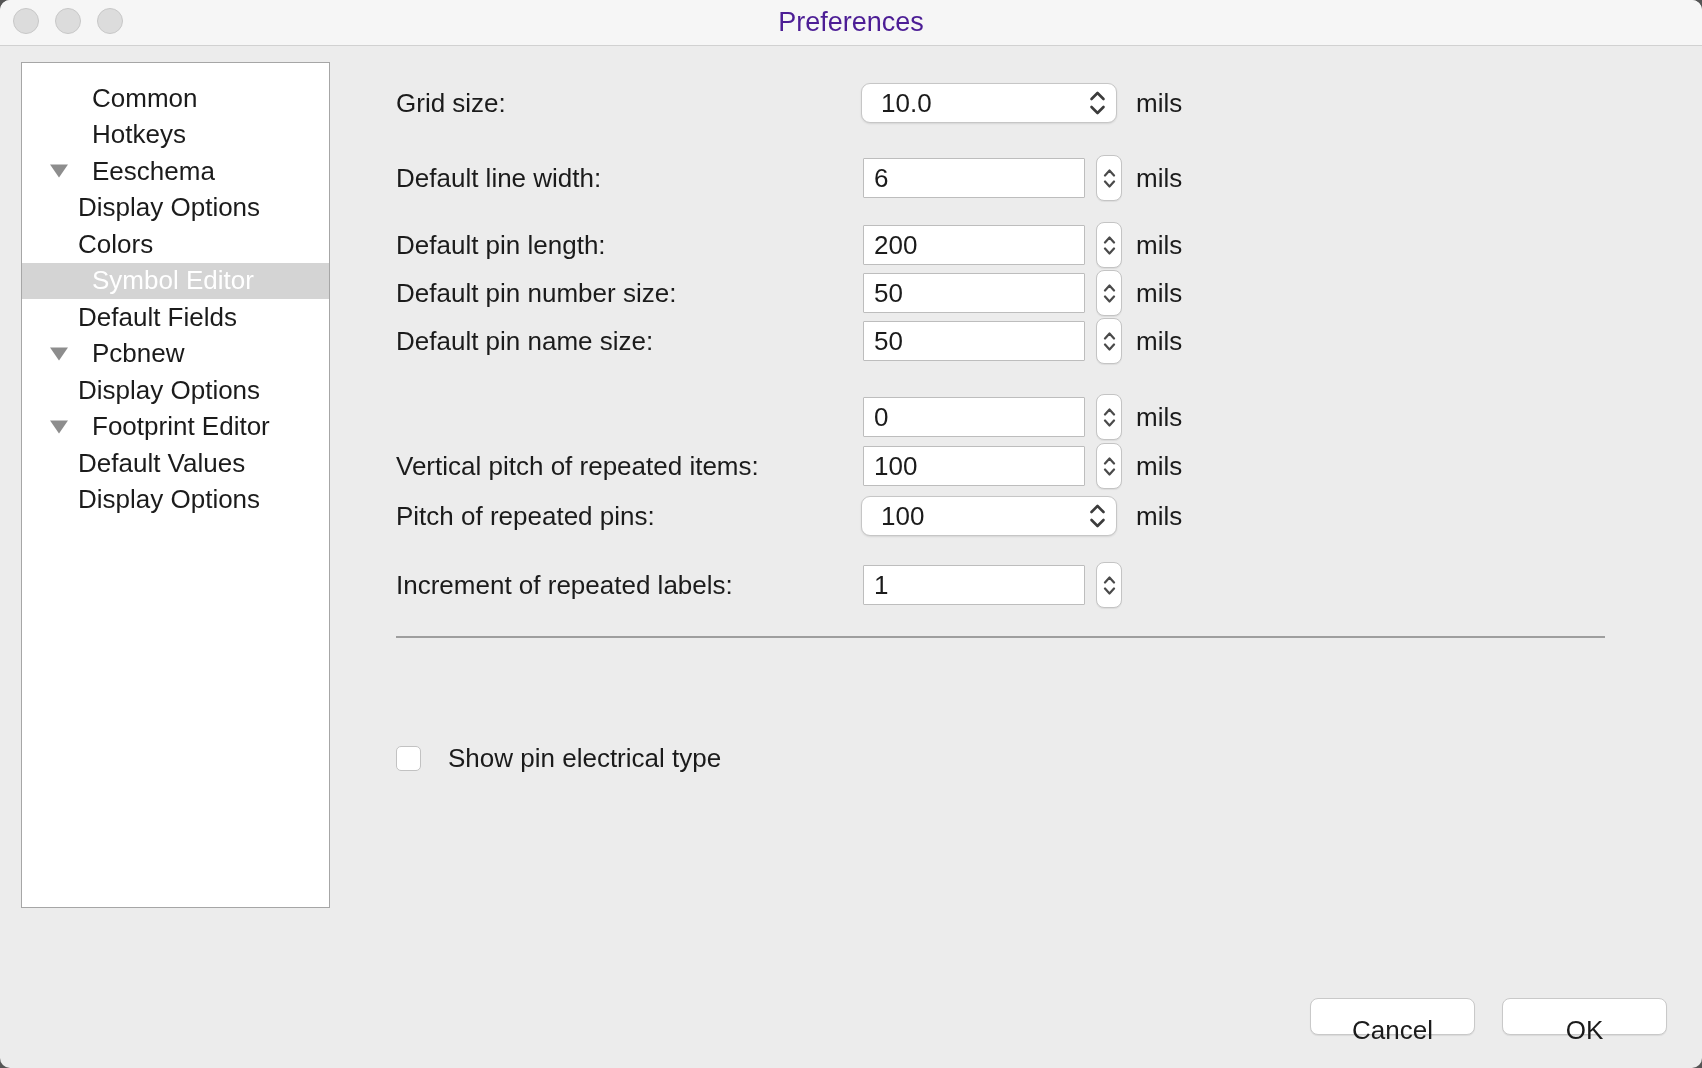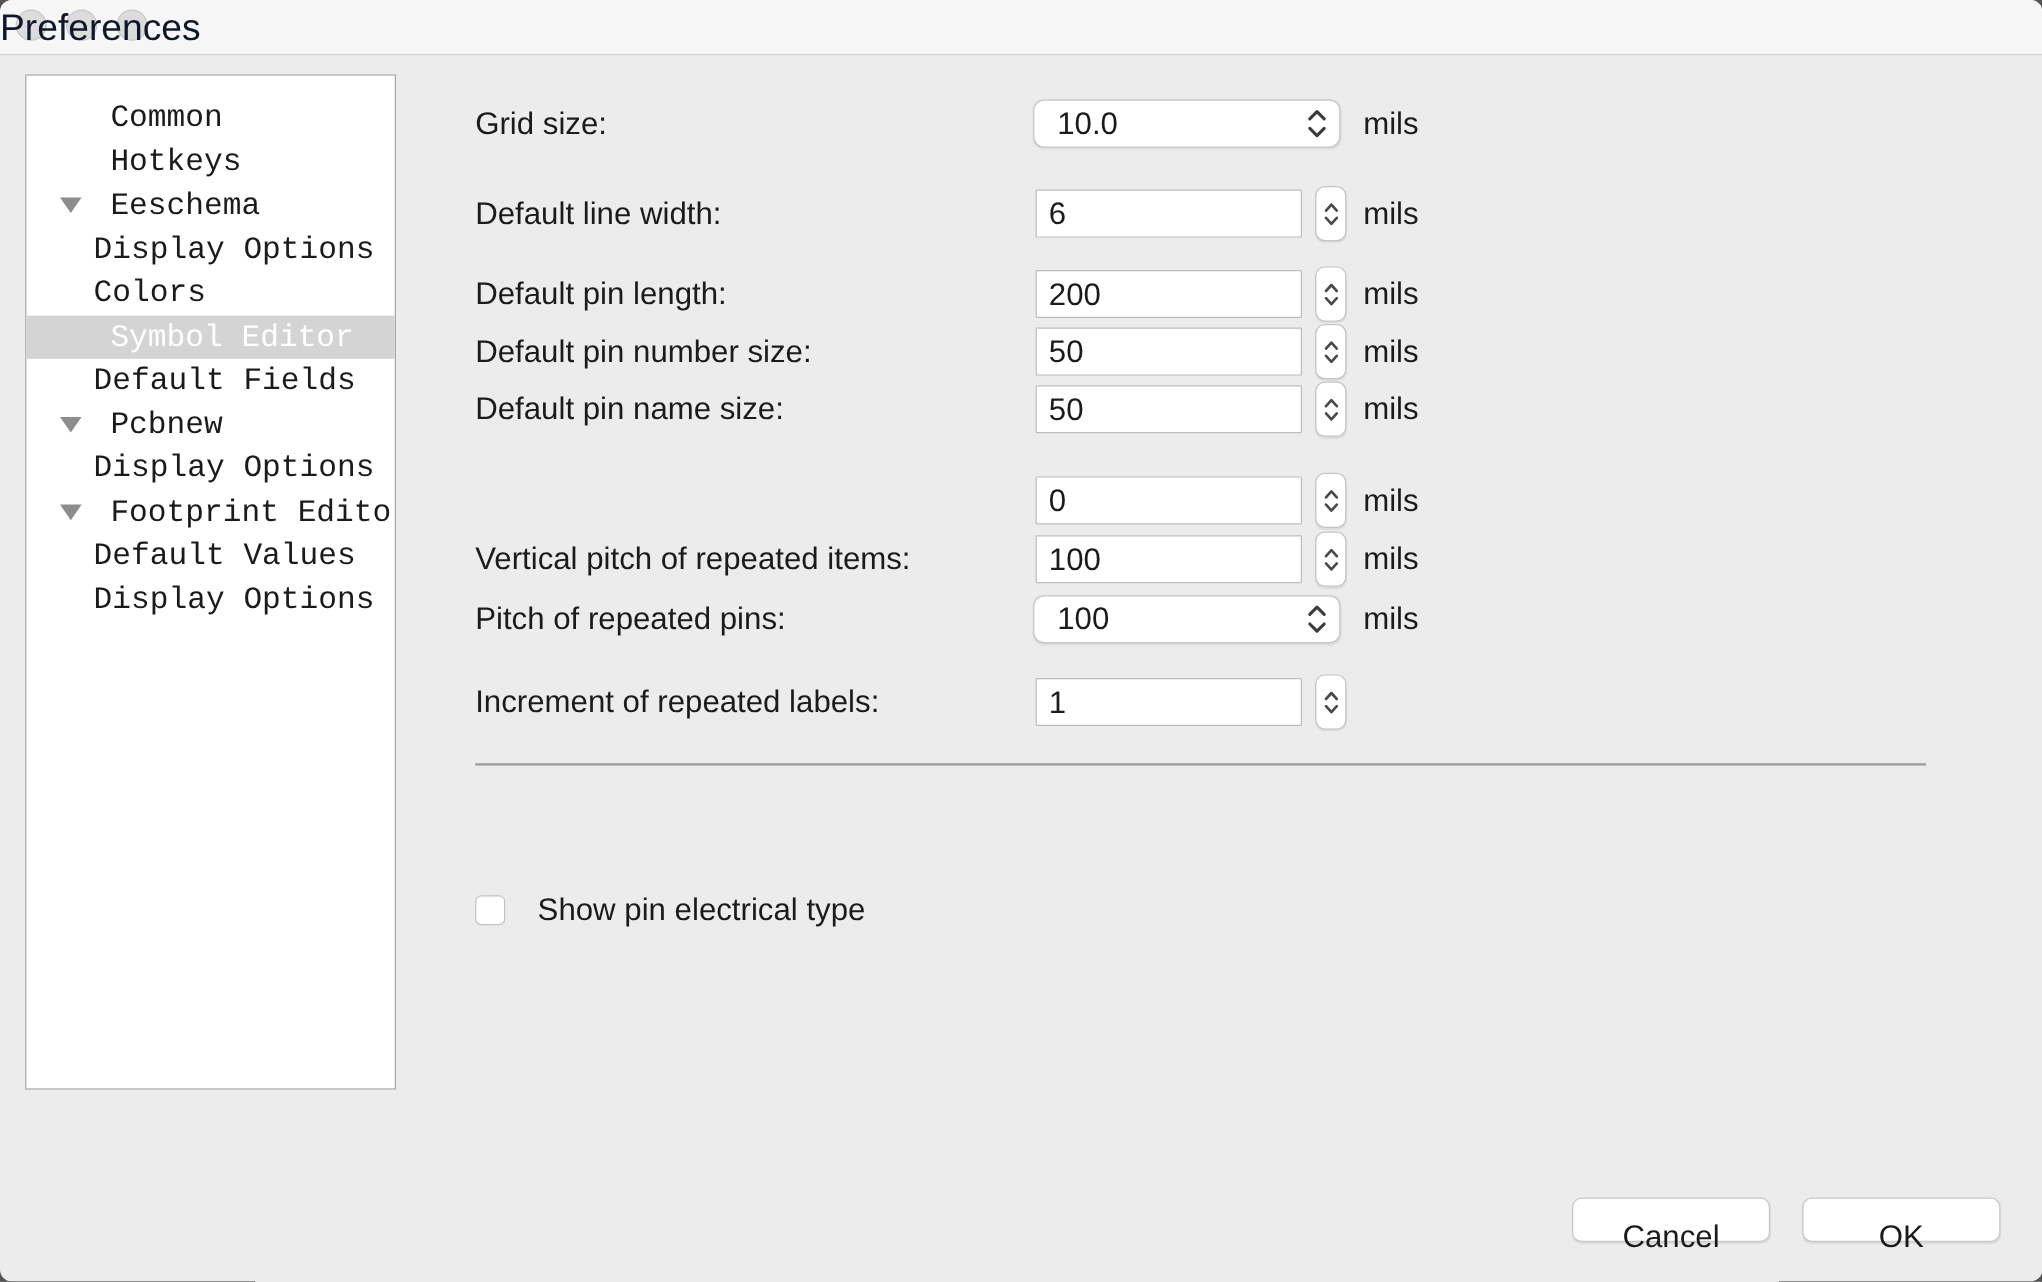--- a/index.html
+++ b/index.html
@@ -5,26 +5,26 @@
   html,body{margin:0;padding:0;background:#555;}
   .window{
     position:relative;width:1702px;height:1068px;background:#ececec;
     border-radius:10px;overflow:hidden;
     font-family:"Liberation Sans",sans-serif;color:#1b1b1b;
   }
   
   .titlebar{position:absolute;left:0;top:0;right:0;height:45px;background:#f6f6f6;border-bottom:1px solid #d1d1d1;}
   .traffic-lights{position:absolute;left:13px;top:8px;display:flex;gap:16px;}
   .tl{width:26px;height:26px;border-radius:50%;background:#dcdcdc;border:1px solid #c7c7c7;box-sizing:border-box;}
-  .win-title{position:absolute;left:0;right:0;top:0;height:45px;line-height:45px;font-size:31px;color:#0f172a;}
+  .win-title{position:absolute;left:0;right:0;top:0;height:45px;line-height:45px;text-align:center;font-size:27px;color:#4c1d95;}
   
   .sidebar{position:absolute;left:21px;top:62px;width:309px;height:846px;background:#ffffff;
     border:1px solid #a6a6a6;box-sizing:border-box;padding-top:17px;overflow:hidden;}
   .tree-row{position:relative;height:36.5px;display:flex;align-items:center;font-size:26px;cursor:default;}
-  .tree-row .tree-label{white-space:nowrap;font-family:Liberation Mono, monospace;}
+  .tree-row .tree-label{white-space:nowrap;}
   .tree-row.level-1 .tree-label{padding-left:70px;}
   .tree-row.level-2 .tree-label{padding-left:56px;}
   .expander{position:absolute;left:28px;top:50%;transform:translateY(-50%);width:0;height:0;
     border-left:9px solid transparent;border-right:9px solid transparent;border-top:13px solid #8d8d8d;}
   
   .content{position:absolute;left:0;top:0;width:1702px;height:1068px;margin-left:48px;}
   .form-row{position:absolute;left:348px;width:1280px;height:46px;}
   .form-label{position:absolute;left:0;top:50%;transform:translateY(-50%);font-size:26px;white-space:nowrap;}
   .spin-field{position:absolute;left:467px;top:3px;width:222px;height:40px;box-sizing:border-box;
     border:1px solid #bdbdbd;border-radius:1px;background:#fff;padding:0 6px 0 10px;

